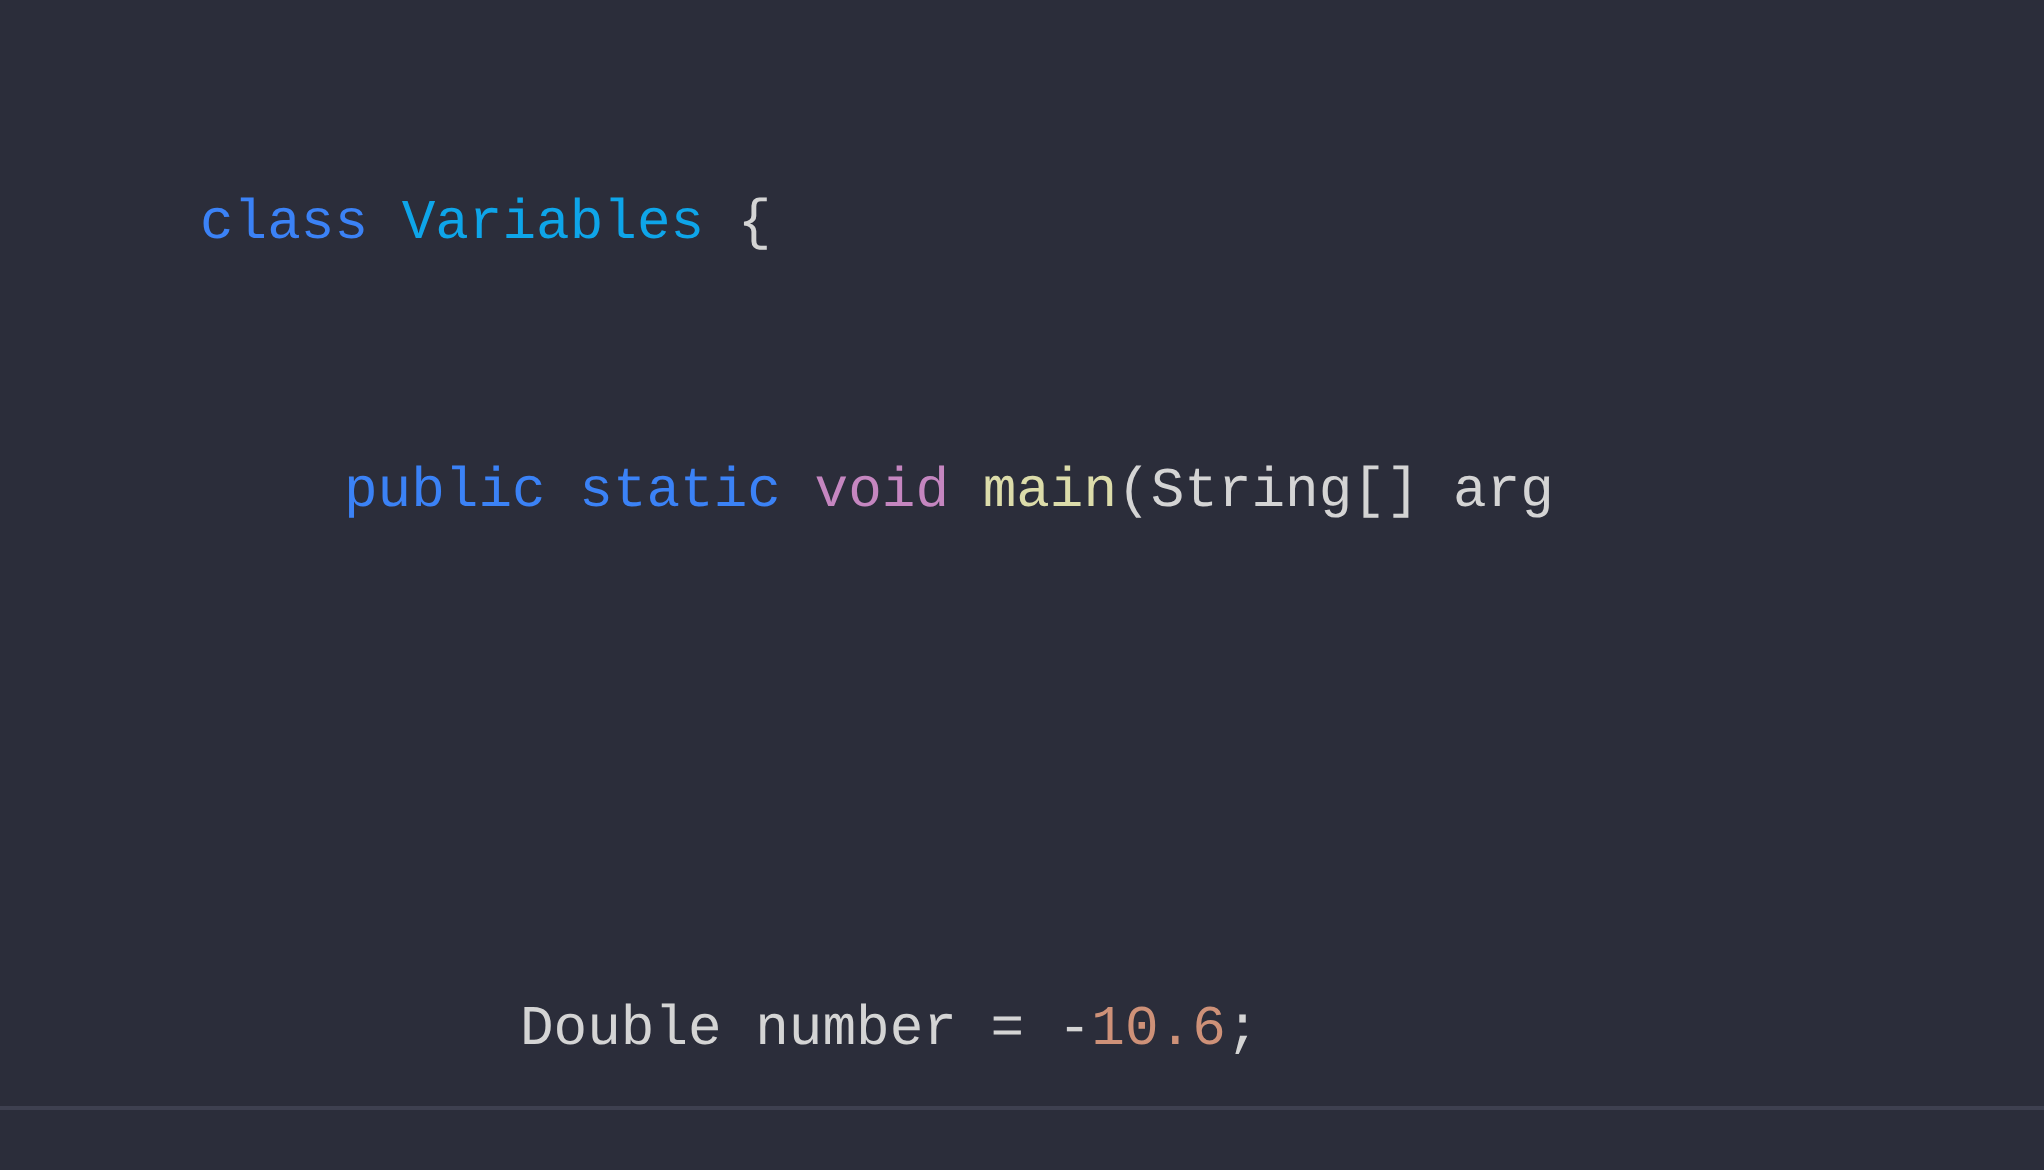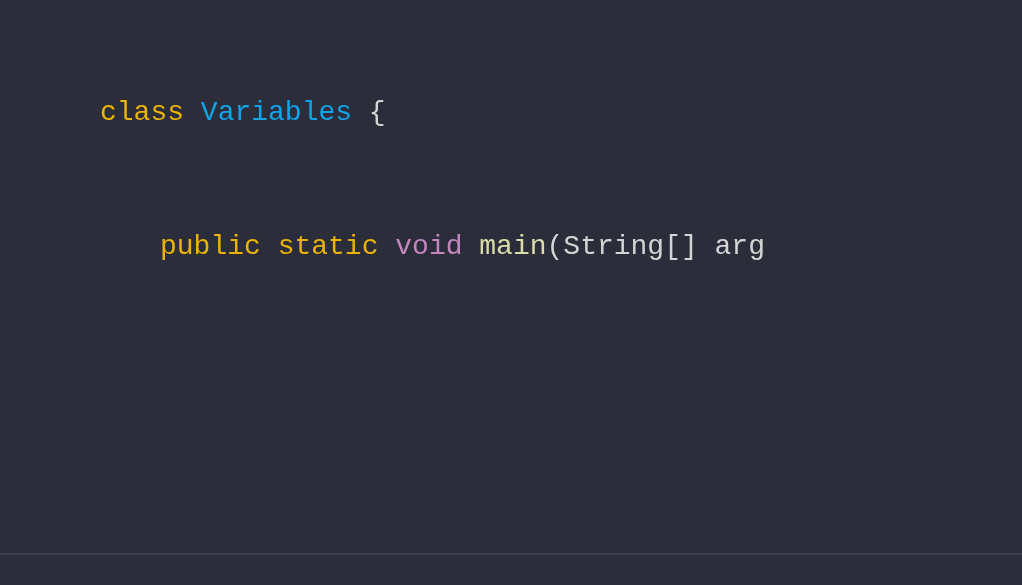--- a/index.html
+++ b/index.html
@@ -21,23 +21,23 @@
     .editor {
       padding: 0 0 0 0;
       white-space: pre;
     }
     .line {
       display: block;
       padding-left: 100px;
       height: 45px;
       line-height: 45px;
     }
-    .indent1 { padding-left: 160px; }
+    .indent1 { padding-left: 160px; margin-left: 12px; }
     .indent2 { padding-left: 260px; }
-    .keyword-blue { color: #eab308; }
+    .keyword-blue { color: #3b82f6; }
     .keyword-purple { color: #c586c0; }
     .class-name { color: #0ea5e9; }
     .method-name { color: #dcdcaa; }
     .number { color: #ce9178; }
     .punct { color: #d4d4d4; }
     .text { color: #d4d4d4; }
     .divider {
       position: absolute;
       bottom: 30px;
       left: 0;
@@ -46,20 +46,21 @@
       background: #3e4050;
     }
   </style>
 </head>
 <body>
 
 <div class="editor">
   <div class="line"><span class="keyword-blue">class</span> <span class="class-name">Variables</span><span class="punct"> {</span></div>
   <div class="line indent1"><span class="keyword-blue">public</span> <span class="keyword-blue">static</span> <span class="keyword-purple">void</span> <span class="method-name">main</span><span class="text">(String[] arg</span></div>
   <div class="line"></div>
+  <div class="line indent2"><span class="text">Double number = </span><span class="text">-</span><span class="number">10.6</span><span class="punct">;</span></div>
   
   
   
   
   
 </div>
 
 <div class="divider"></div>
 
 </body></html>

